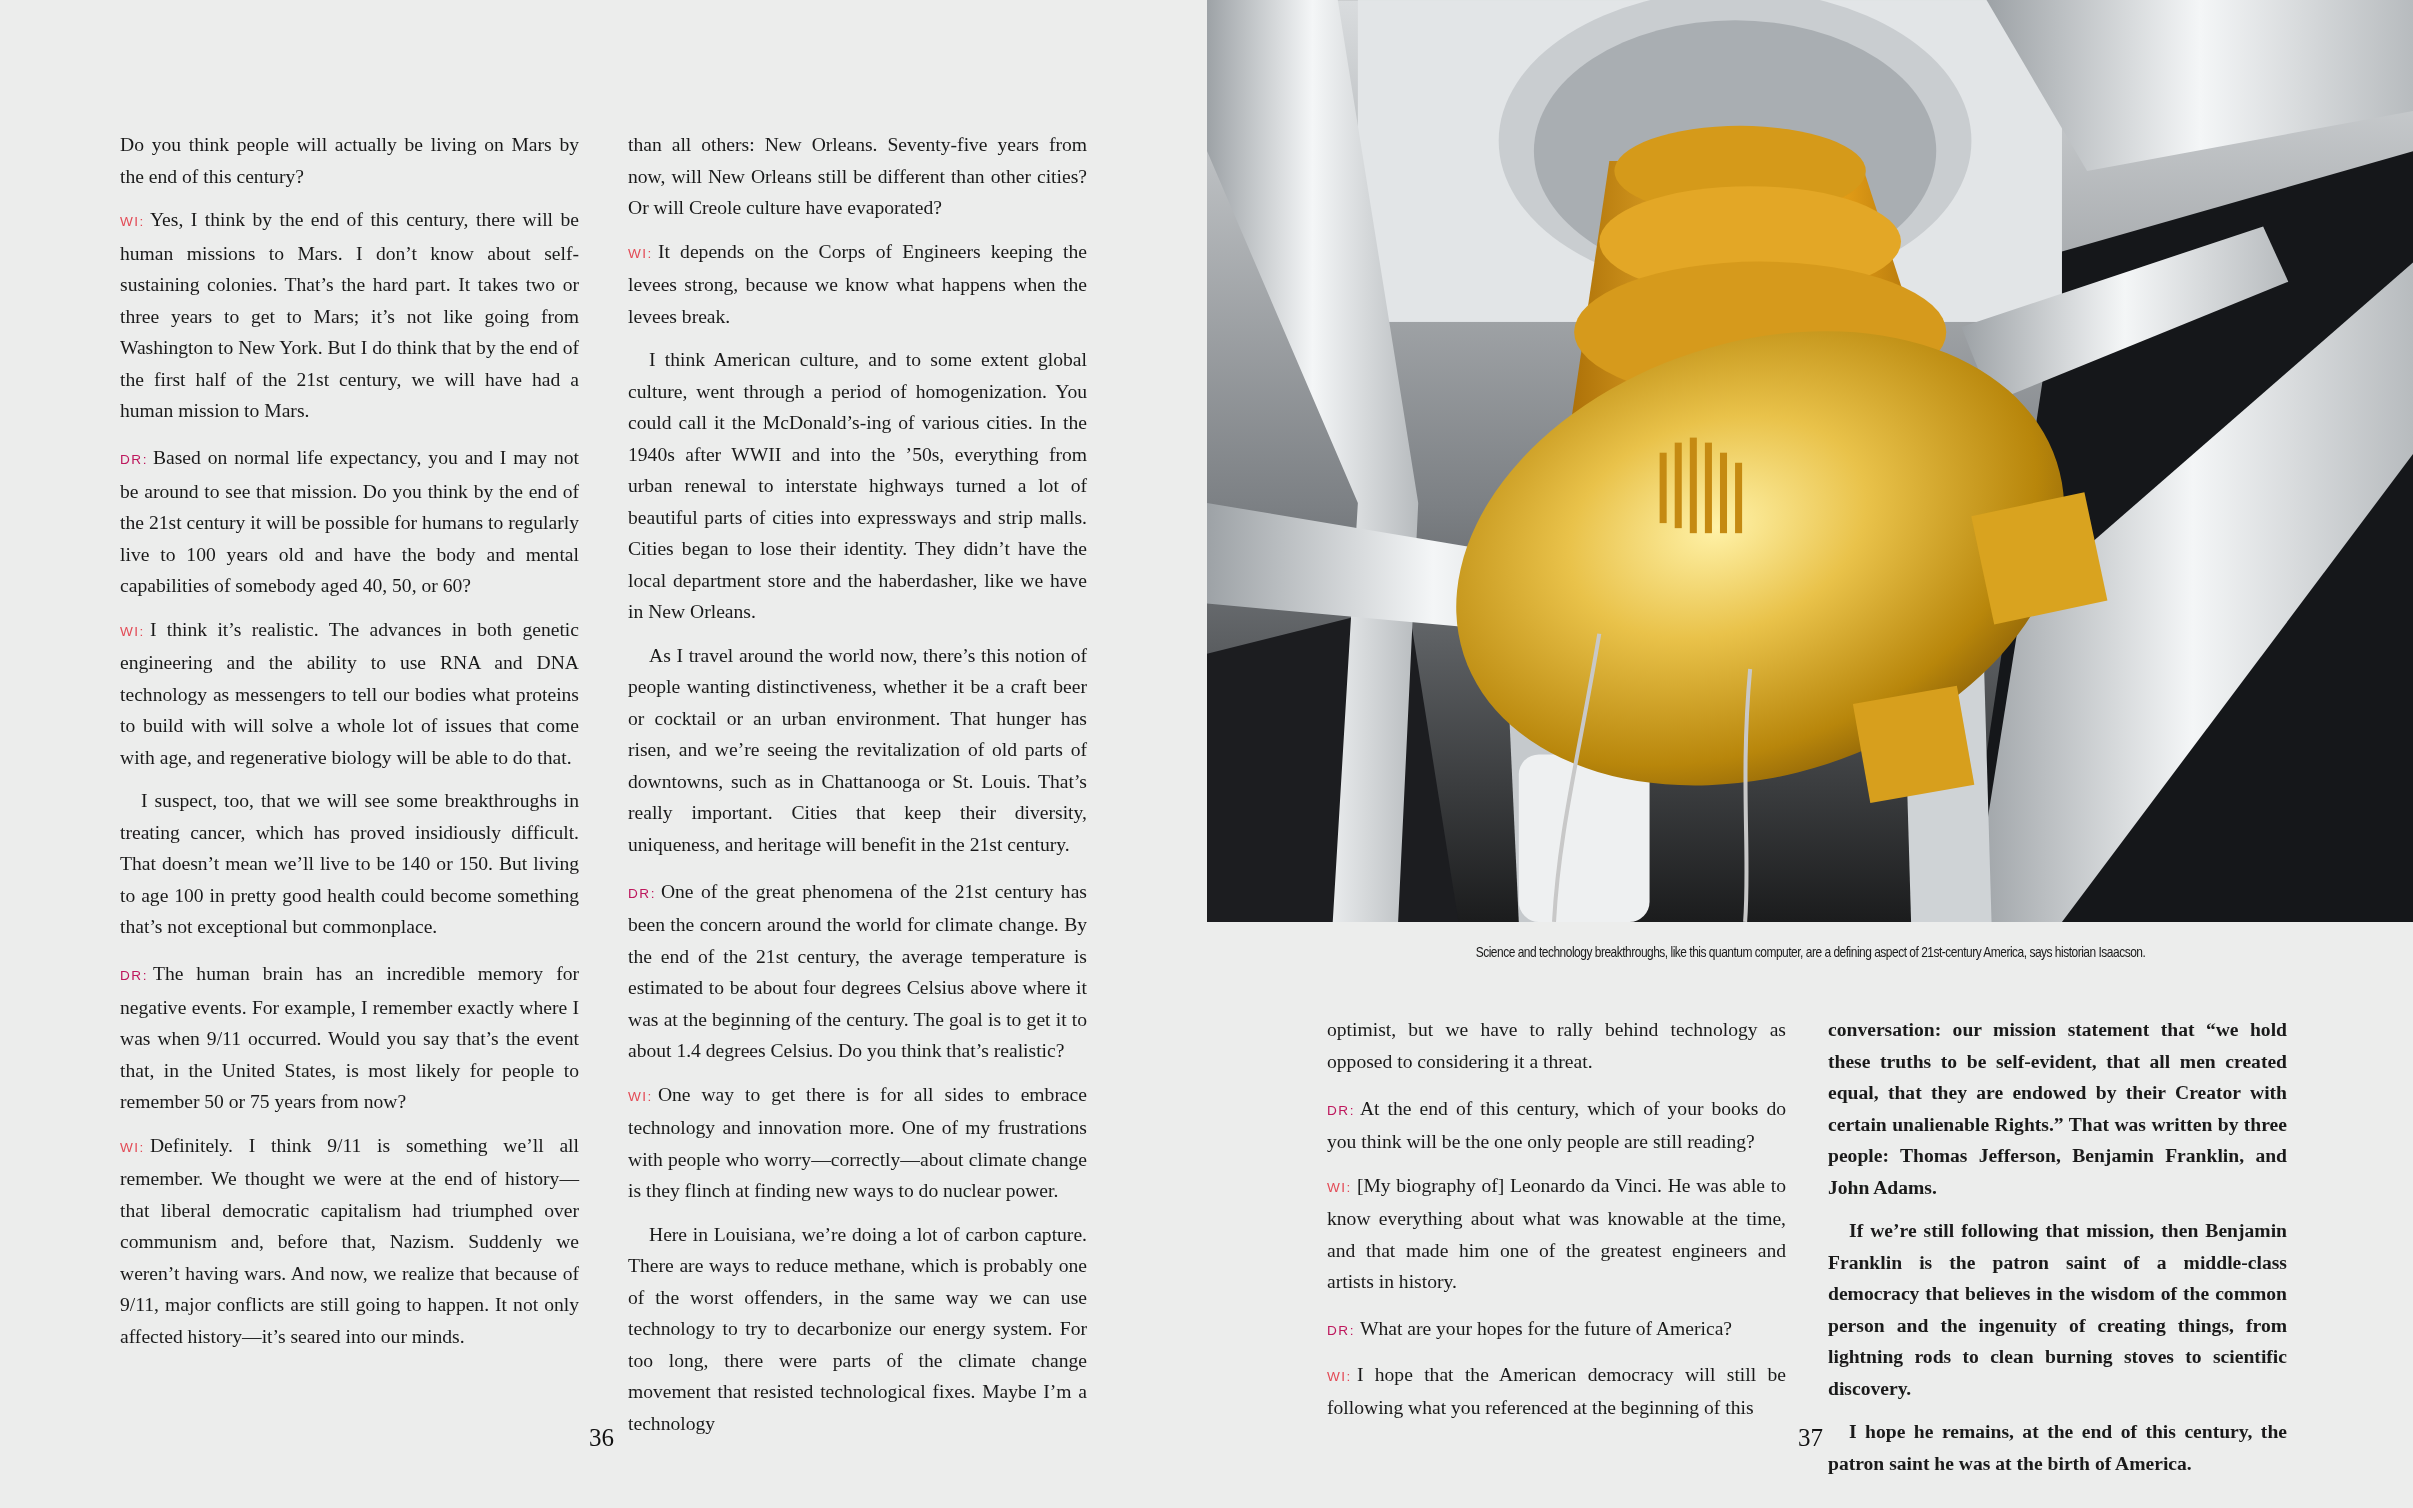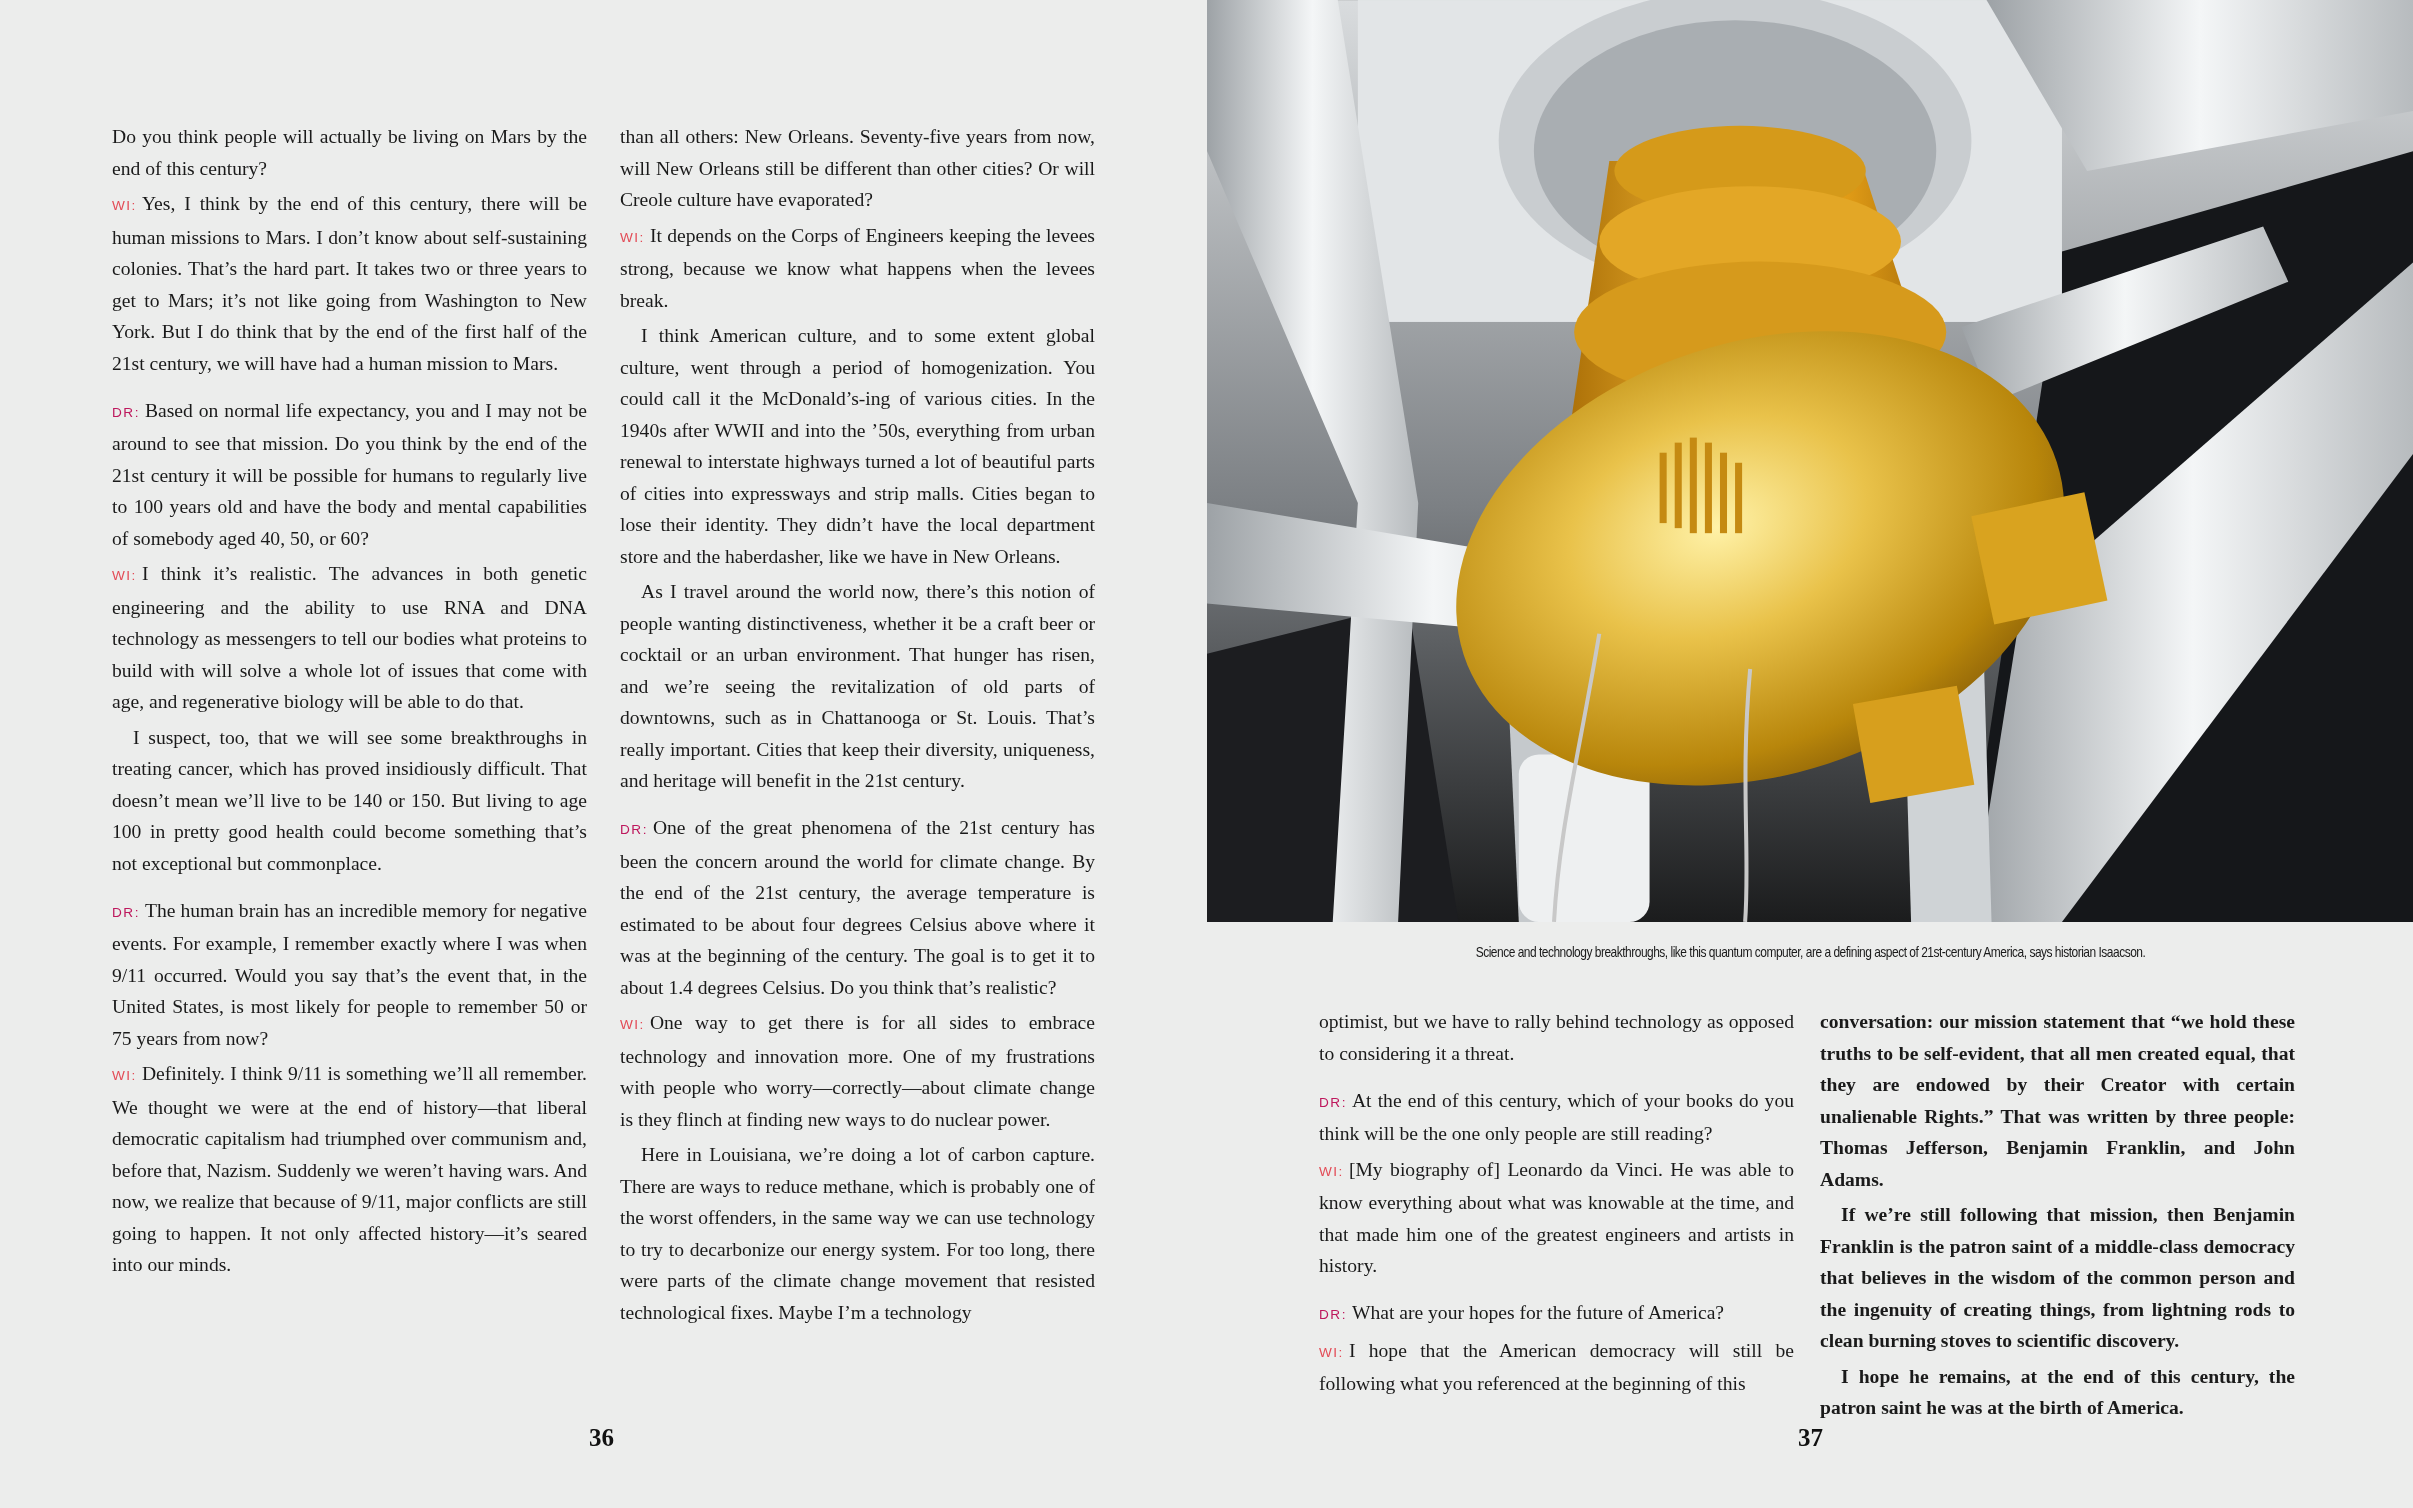--- a/index.html
+++ b/index.html
@@ -7,21 +7,21 @@
     width:2413px; height:1508px; position:relative; overflow:hidden;
     background:#ecedec;
     font-family:"Liberation Serif", "DejaVu Serif", serif;
     color:#1a1a1a;
   }
   .col {
     position:absolute; width:483px;
     font-size:19.6px; line-height:31.5px;
     text-align:justify; hyphens:auto;
   }
-  .col p { margin:4px; }
+  .col p { margin:12px; }
   .col p.indent { text-indent:21px; }
   .col p.gap { margin-top:15.6px; }
   .lbl {
     font-family:"Liberation Sans", "DejaVu Sans", sans-serif;
     font-weight:normal; font-size:13.6px; letter-spacing:1.5px;
     margin-right:5px;
   }
   .lbl.dr { color:#be185d; }
   .lbl.wi { color:#e34a55; }
   #col1 { left:108px; top:117px; }
@@ -35,21 +35,21 @@
   }
   .caption {
     position:absolute; left:1207px; width:1207px; top:944px; text-align:center;
     font-family:"Liberation Sans", "DejaVu Sans", sans-serif;
     font-size:14.6px; letter-spacing:-0.6px; color:#1a1a1a;
     transform:scaleX(0.82); transform-origin:center;
   }
   .pagenum {
     position:absolute; top:1424px;
     font-family:"Liberation Serif", "DejaVu Serif", serif;
-    font-size:25px; color:#111;font-weight:bold;
+    font-size:25px; color:#111;
   }
   #pn-left { left:589px; }
   #pn-right { left:1798px;text-align:center; }
 </style>
 </head>
 <body>
 
 <div id="col1" class="col">
   <p><span>Do you think people will actually be living on Mars by the end of this century?</span></p>
   <p><span class="lbl wi">WI:</span><span>Yes, I think by the end of this century, there will be human missions to Mars. I don’t know about self-sustaining colonies. That’s the hard part. It takes two or three years to get to Mars; it’s not like going from Washington to New York. But I do think that by the end of the first half of the 21st century, we will have had a human mission to Mars.</span></p>

